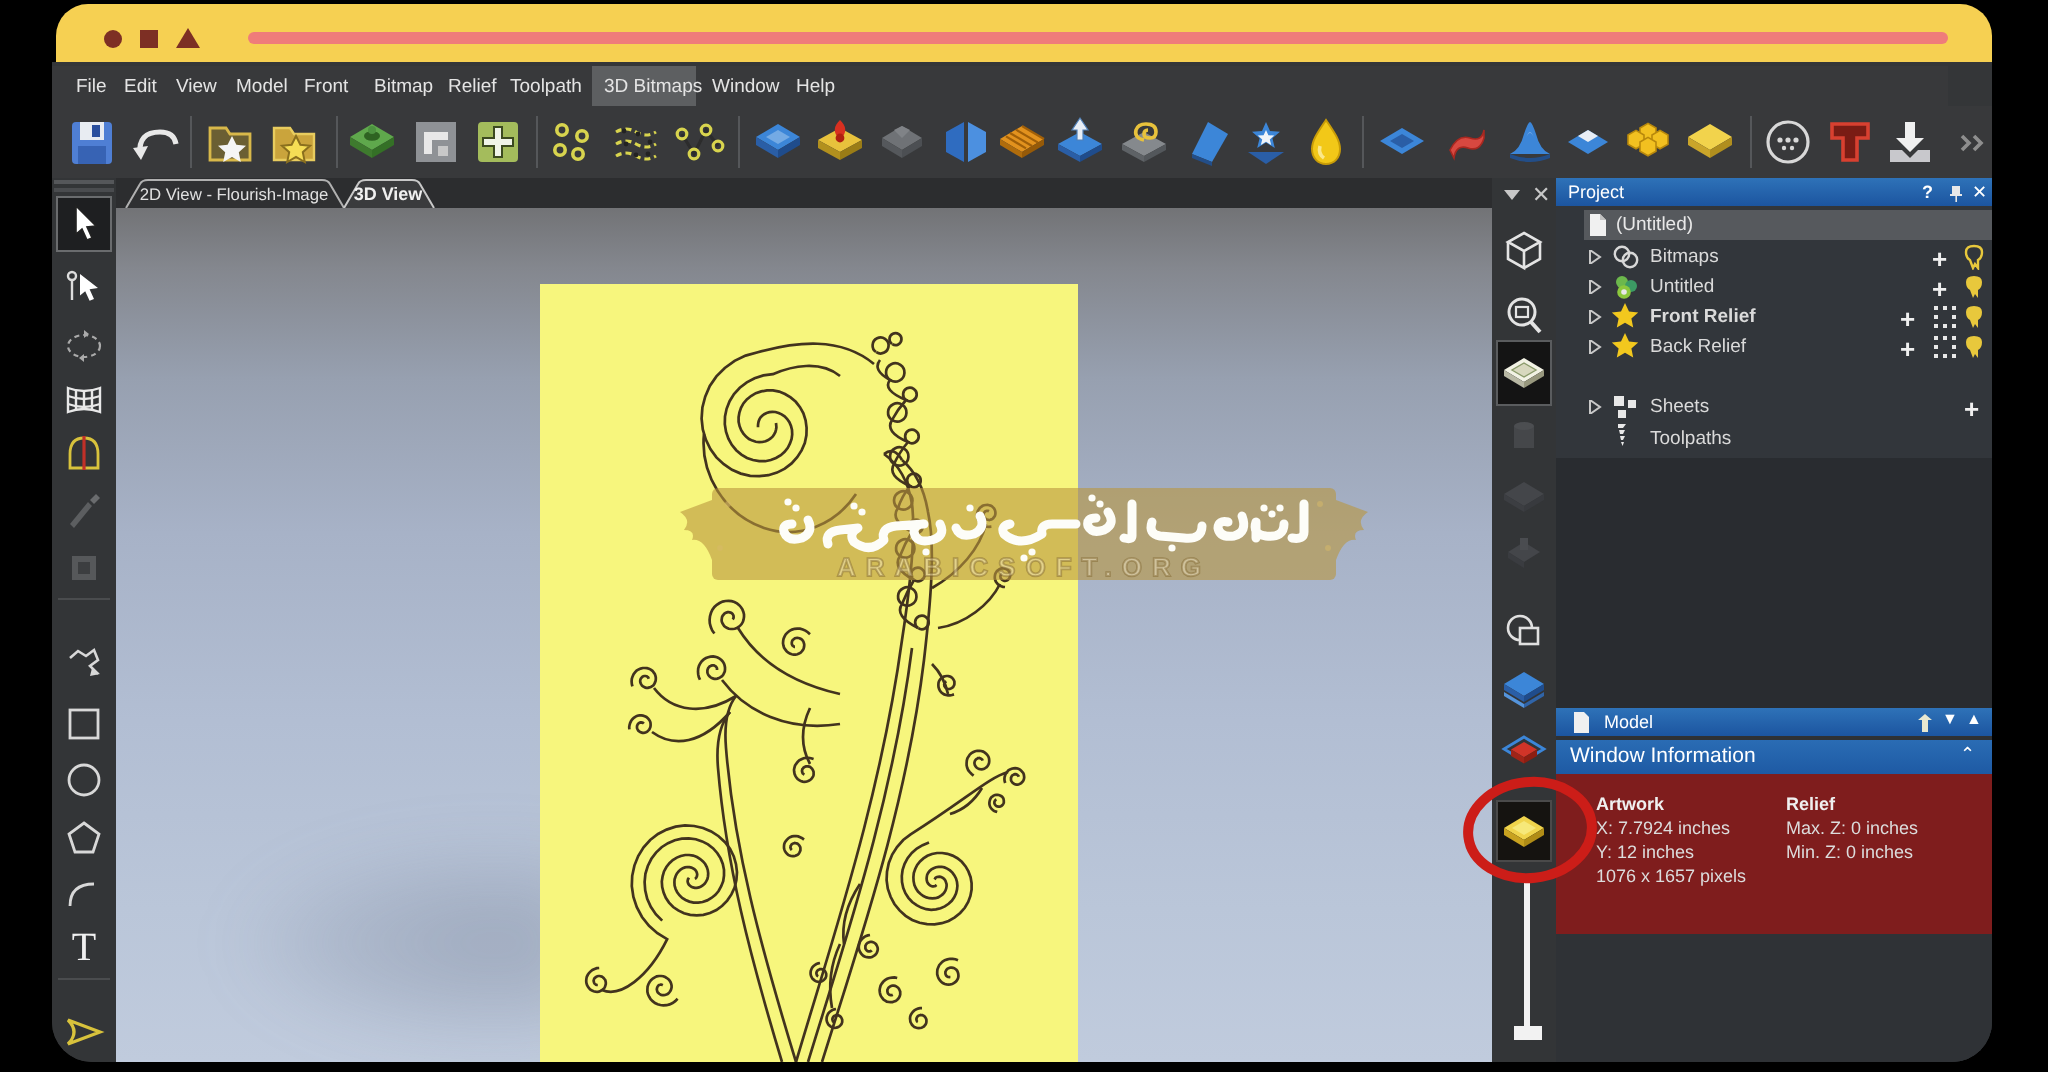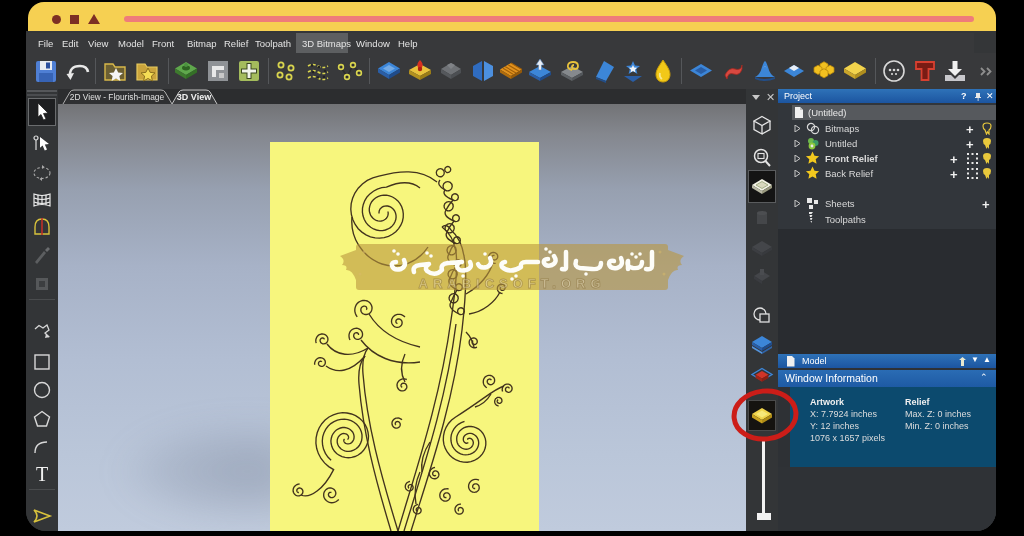--- a/index.html
+++ b/index.html
@@ -576,21 +576,21 @@
             <svg style="position:absolute;left:180px;top:3px;width:9px;height:9px">
               <path d="M4.5 0 L8 3 L6 3 L6 9 L3 9 L3 3 L1 3 Z" fill="#e8e8d0"></path>
             </svg>
             <span style="position:absolute;left:193px;top:1px;font-size:8px">▼</span>
             <span style="position:absolute;left:205px;top:1px;font-size:8px">▲</span>
           </div>
         <div style="position:absolute;left:0;top:281px;width:218px;height:17px;background:linear-gradient(180deg,#2a6cb4,#1e5aa4);color:#fff;font-size:10.5px">
             <span style="position:absolute;left:7px;top:2px">Window Information</span>
             <span style="position:absolute;left:202px;top:2px;font-size:9px">⌃</span>
           </div>
-        <div style="position:absolute;left:12px;top:298px;width:218px;height:80px;background:#0c4a6e;color:#dcdcdc;font-size:9px">
+        <div style="position:absolute;left:0;top:298px;width:218px;height:80px;background:#7f1d1d;color:#dcdcdc;font-size:9px">
           <span style="position:absolute;left:20px;top:10px;font-weight:bold;color:#f0f0f0">Artwork</span>
           <span style="position:absolute;left:20px;top:22px">X: 7.7924 inches</span>
           <span style="position:absolute;left:20px;top:34px">Y: 12 inches</span>
           <span style="position:absolute;left:20px;top:46px">1076 x 1657 pixels</span>
           <span style="position:absolute;left:115px;top:10px;font-weight:bold;color:#f0f0f0">Relief</span>
           <span style="position:absolute;left:115px;top:22px">Max. Z: 0 inches</span>
           <span style="position:absolute;left:115px;top:34px">Min. Z: 0 inches</span>
         </div>
       </div>
     </div>

